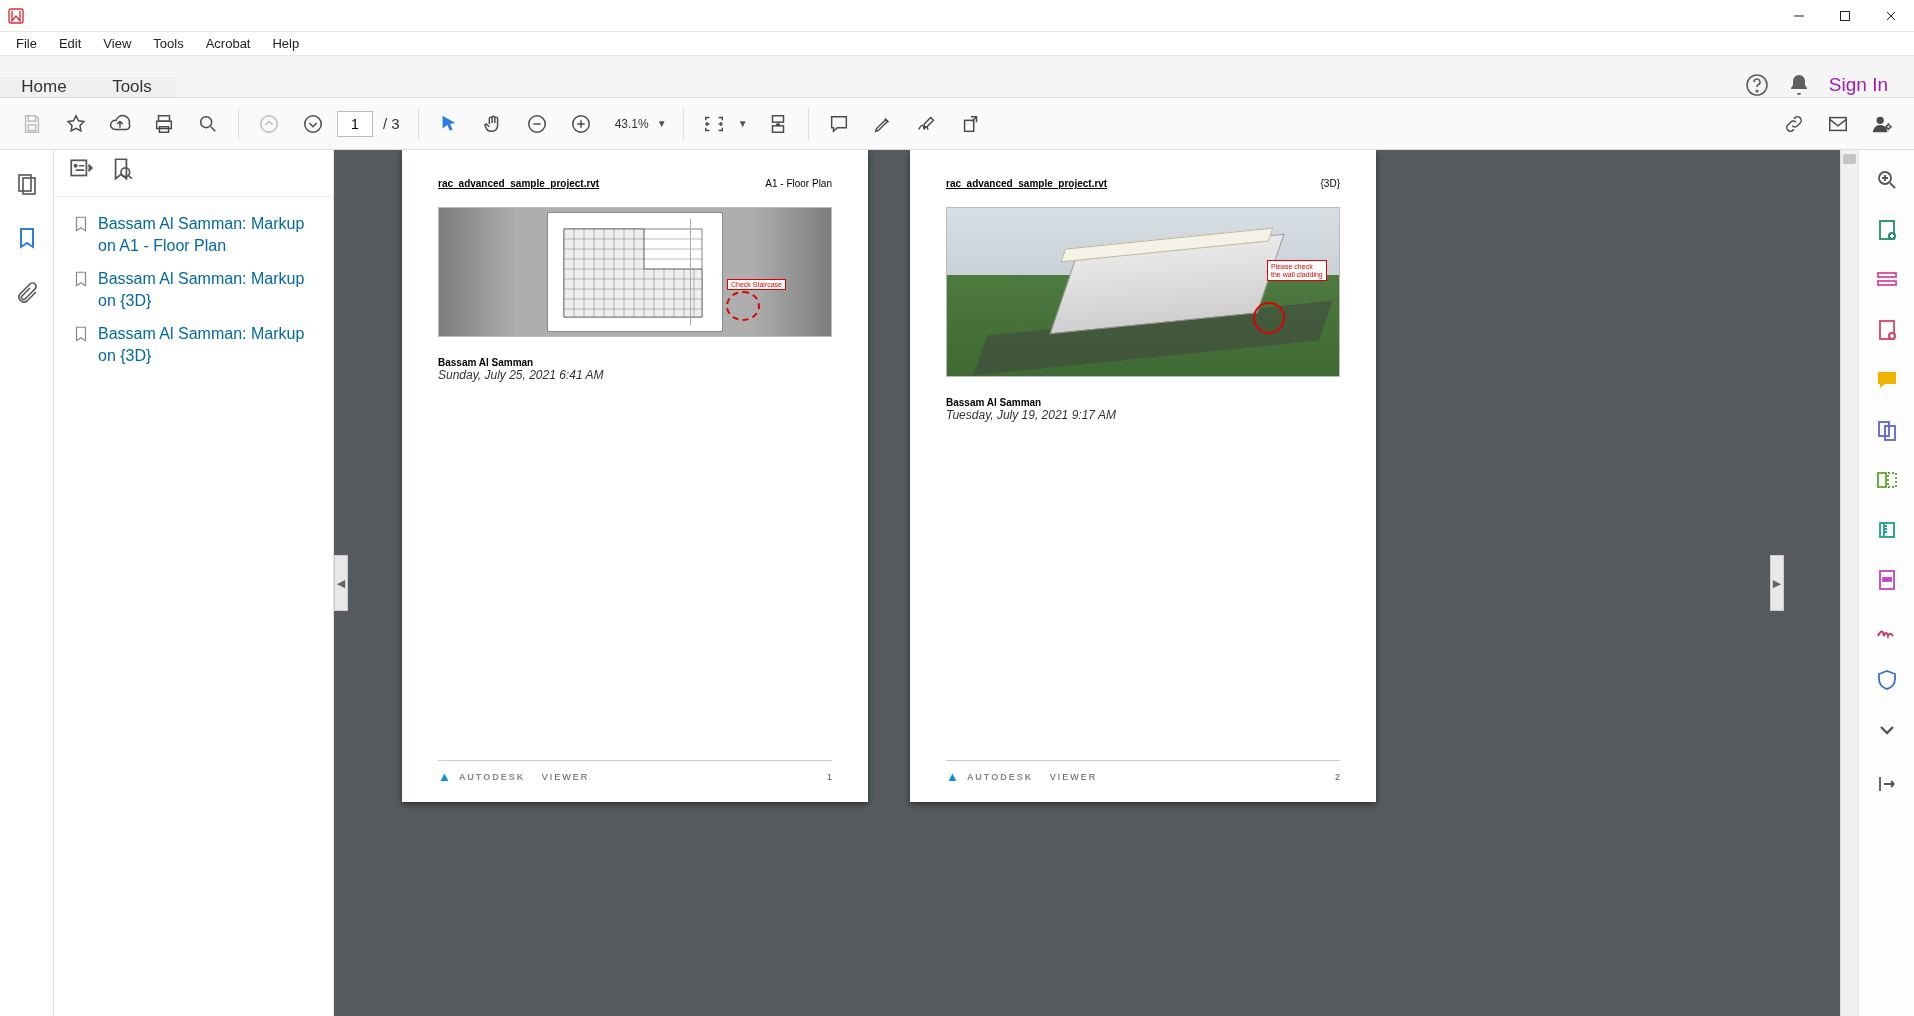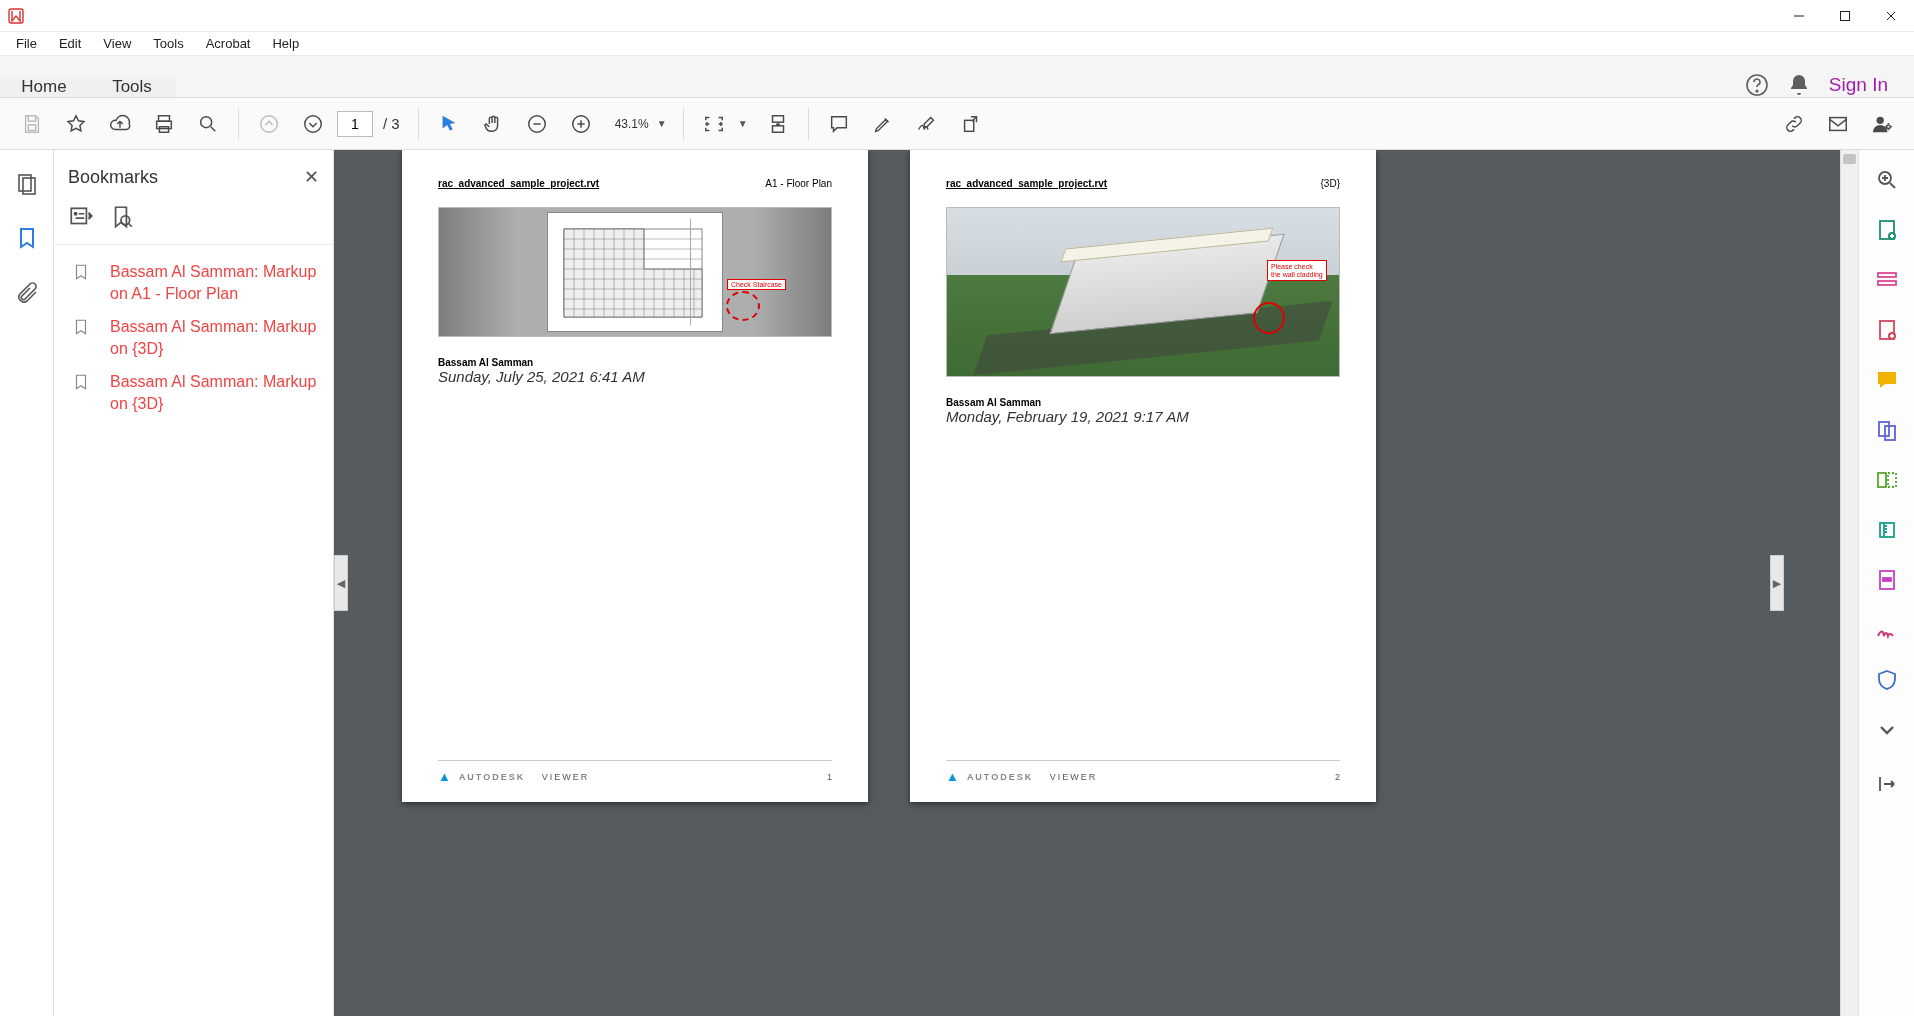--- a/index.html
+++ b/index.html
@@ -45,32 +45,32 @@
 .leftrail .ric { width:24px; height:24px; color:#555; }
 .leftrail .ric.active { color:#2a7de1; }
 
 .navpanel { width:280px; background:#fff; border-right:1px solid #e0e0e0; display:flex; flex-direction:column; }
 .navhead { display:flex; align-items:center; padding:16px 14px 10px 14px; }
 .navhead .ttl { font-size:18px; color:#333; flex:1;}
 .navhead .cls { font-size:18px; color:#555; }
 .navtools { display:flex; align-items:center; gap:14px; padding:6px 14px 14px 14px; border-bottom:1px solid #eee;}
 .navtools .nt { width:26px; height:26px; color:#555; }
 .bmlist { padding:10px 8px 0 14px; overflow:auto;}
-.bmitem { display:flex; gap:18px; padding:6px 4px; font-size:16px; color:#ef4444; line-height:1.35;}
+.bmitem { display:flex; gap:6px; padding:6px 4px; font-size:16px; color:#0369a1; line-height:1.35;}
 .bmitem .bmic{ flex:0 0 20px; color:#888; margin-top:2px;}
 
 .docarea { flex:1; background:#555b5f; position:relative; display:flex; overflow:hidden;}
 .docarea .collapser { position:absolute; left:0; top:50%; transform:translateY(-50%); width:14px; height:56px; background:#e8e8e8; border:1px solid #ccc; display:flex; align-items:center; justify-content:center; color:#666; font-size:11px;}
 .docarea-inner{ flex:1; display:flex; gap:42px; padding:0 28px; overflow:hidden; align-items:flex-start;}
 .page { width:466px; height:652px; background:#fff; box-shadow:0 2px 6px rgba(0,0,0,.5); padding:28px 36px 18px 36px; display:flex; flex-direction:column; margin-top:0;}
 .page-h { display:flex; justify-content:space-between; font-size:10px; color:#000;}
 .page-h .fn{ font-weight:bold; text-decoration:underline;}
 .page-img { margin-top:18px; height:130px; border:1px solid #bbb; position:relative; overflow:hidden; }
 .page-author{ font-size:10px; font-weight:bold; margin-top:20px;}
-.page-date{ font-size:15px; font-style:italic; color:#333;}
+.page-date{ font-size:12px; font-style:italic; color:#333;}
 .page-foot{ margin-top:auto; display:flex; justify-content:space-between; align-items:center; font-size:9px; color:#555; border-top:1px solid #ccc; padding-top:8px;}
 .page-foot .alogo{ display:flex; align-items:center; gap:6px; letter-spacing:2px; font-weight:600; color:#888;}
 .page-foot .alogo b{ color:#555; font-weight:400;}
 .vscroll{ width:18px; background:#f0f0f0; border-left:1px solid #ddd; position:relative;}
 .vscroll .thumb{ position:absolute; left:2px; right:2px; top:4px; height:10px; background:#c4c4c4; border-radius:2px;}
 
 .rightrail { width:56px; background:#fdfdfd; border-left:1px solid #e0e0e0; display:flex; flex-direction:column; align-items:center; padding-top:18px; gap:26px;}
 .rightrail .ric{ width:24px; height:24px; }
 .rr-collapser{ position:absolute; right:74px; top:50%; transform:translateY(-50%); width:14px; height:56px; background:#e8e8e8; border:1px solid #ccc; display:flex; align-items:center; justify-content:center; color:#666; font-size:11px;}
 
@@ -291,24 +291,20 @@
         </svg></span>
     <span class="ric active"><svg viewBox="0 0 24 24" fill="none" stroke="currentColor" stroke-width="2">
           <path d="M6 3h12v18l-6-4-6 4z"></path>
         </svg></span>
     <span class="ric"><svg viewBox="0 0 24 24" fill="none" stroke="currentColor" stroke-width="1.6">
           <path d="M21 12l-9 9a5 5 0 0 1-7-7l10-10a3.5 3.5 0 0 1 5 5L10 19a2 2 0 0 1-3-3l8-8"></path>
         </svg></span>
   </div>
 
   <div class="navpanel">
-    <div class="navhead">
-      <span class="ttl">Bookmarks</span>
-      <span class="cls">✕</span>
-    </div>
     <div class="navtools">
       <span class="nt"><svg viewBox="0 0 24 24" fill="none" stroke="currentColor" stroke-width="1.6">
             <rect x="3" y="4" width="14" height="14"></rect>
             <circle cx="7" cy="9" r="1" fill="currentColor"></circle>
             <path d="M10 9h5M7 13h8"></path>
             <path d="M19 8l3 3-3 3" fill="currentColor"></path>
           </svg></span>
       <span class="nt"><svg viewBox="0 0 24 24" fill="none" stroke="currentColor" stroke-width="1.6">
             <path d="M7 3h10v18l-5-4-5 4z"></path>
             <circle cx="16" cy="15" r="4"></circle>
@@ -380,21 +376,21 @@
         </div>
         <div class="page-img p2-img">
           <div class="td-bg"></div>
           <div class="td-ground"></div>
           <div class="td-bldg"></div>
           <div class="td-roof"></div>
           <div class="td-circ"></div>
           <div class="td-callout">Please check the wall cladding</div>
         </div>
         <div class="page-author">Bassam Al Samman</div>
-        <div class="page-date">Monday, February 19, 2021 9:17 AM</div>
+        <div class="page-date">Tuesday, July 19, 2021 9:17 AM</div>
         <div class="page-foot">
           <span class="alogo"><span class="arrow-a">▲</span><span>AUTODESK</span>&nbsp;<b>VIEWER</b></span>
           <span>2</span>
         </div>
       </div>
     </div>
 
     <div class="vscroll">
         <div class="thumb"></div>
       </div>

